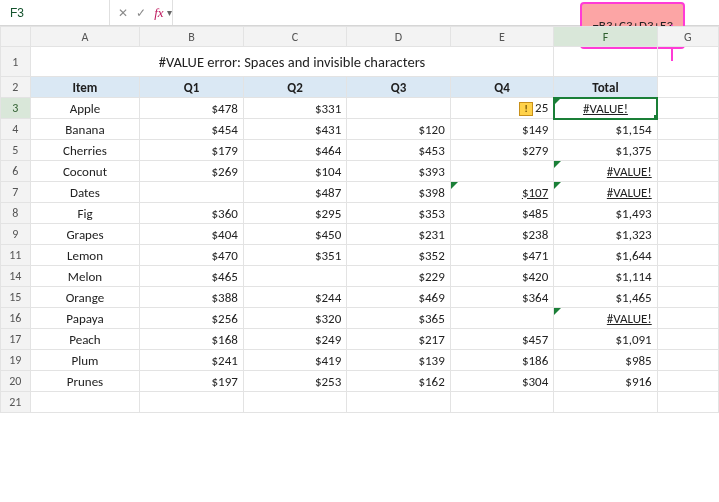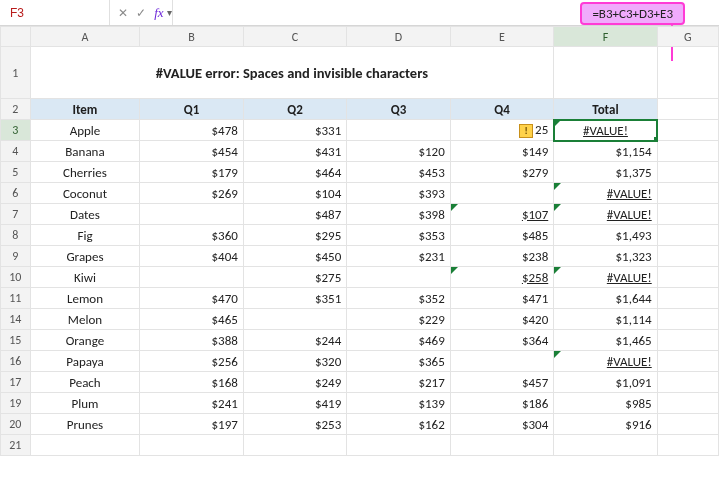--- a/index.html
+++ b/index.html
@@ -28,52 +28,52 @@
     width: 110px;
     height: 100%;
     border-right: 1px solid #e0e0e0;
     padding: 0 6px 0 8px;
   }
   .namebox {
     flex: 1;
     border: none;
     outline: none;
     font-size: 12px;
-    color: #b91c1c;
+    color: #14532d;
     background: transparent;
   }
   .chev {
     font-size: 10px;
     color: #666;
   }
   .fb-btns {
     display: flex;
     align-items: center;
     gap: 8px;
     padding: 0 8px;
     border-right: 1px solid #e0e0e0;
     height: 100%;
     color: #8a8a8a;
   }
   .fb-btn { font-size: 12px; }
-  .fx { font-style: italic; font-family: "Times New Roman", serif; font-size: 13px; color: #6d28d9; }
+  .fx { font-style: italic; font-family: "Times New Roman", serif; font-size: 13px; color: #be185d; }
   .formula-input {
     flex: 1;
     height: 100%;
   }
   .callout {
     position: absolute;
     top: 2px;
     right: 34px;
     border: 2px solid #ff3bd6;
     border-radius: 4px;
-    padding: 2px 10px;
+    padding: 14px 10px;
     font-size: 13px;
     color: #222;
-    background: #f0abfc;
+    background: #fca5a5;
   }
   .arrow {
     position: absolute;
     top: 24px;
     right: 42px;
     width: 0; height: 0;
     border-left: 5px solid transparent;
     border-right: 5px solid transparent;
     border-bottom: 9px solid #ff3bd6;
   }
@@ -129,24 +129,24 @@
   .col-D { width: 98px; }
   .col-E { width: 98px; }
   .col-F { width: 98px; }
   .col-G { width: 58px; }
   td.r { text-align: right; }
   td.l { text-align: center; }
   td.c { text-align: center; }
   tr.title td {
     border-top: 1px solid #e3e3e3;
     border-bottom: 1px solid #e3e3e3;
-    font-weight: bold;
+    font-weight: normal;
     font-size: 14.5px;
     text-align: center;
-    height: 52px;
+    height: 30px;
   }
   tr.hdr td {
     background: #dae8f4;
     font-weight: bold;
     color: #1e1e1e;
   }
   .active-cell {
     outline: 2px solid #1a7f37;
     outline-offset: -1px;
     background: #fff;
@@ -310,30 +310,20 @@
           <th>9</th>
           <td class="l"><span>Grapes</span></td>
           <td class="r"><span>$404</span></td>
           <td class="r"><span>$450</span></td>
           <td class="r"><span>$231</span></td>
           <td class="r"><span>$238</span></td>
           <td class="r"><span>$1,323</span></td>
           <td class=""><span></span></td>
         </tr>
         <tr>
-          <th>10</th>
-          <td class="l"><span>Kiwi</span></td>
-          <td class="r"><span></span></td>
-          <td class="r"><span>$275</span></td>
-          <td class="r"><span></span></td>
-          <td class="r greentri"><span>$258</span></td>
-          <td class="r greentri"><span>#VALUE!</span></td>
-          <td class=""><span></span></td>
-        </tr>
-        <tr>
           <th>11</th>
           <td class="l"><span>Lemon</span></td>
           <td class="r"><span>$470</span></td>
           <td class="r"><span>$351</span></td>
           <td class="r"><span>$352</span></td>
           <td class="r"><span>$471</span></td>
           <td class="r"><span>$1,644</span></td>
           <td class=""><span></span></td>
         </tr>
         <tr>

